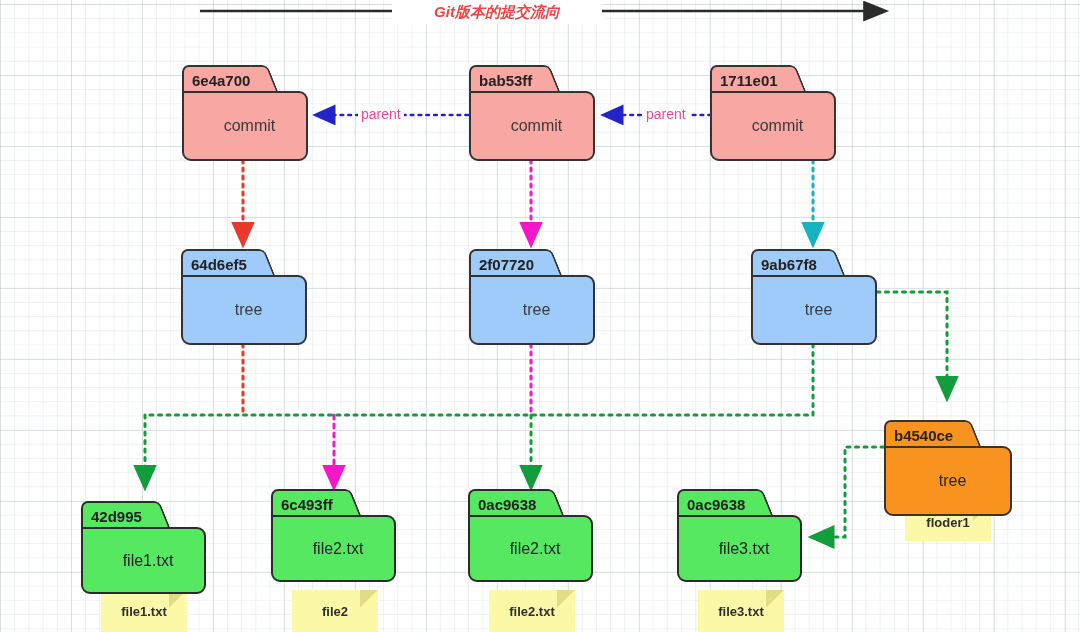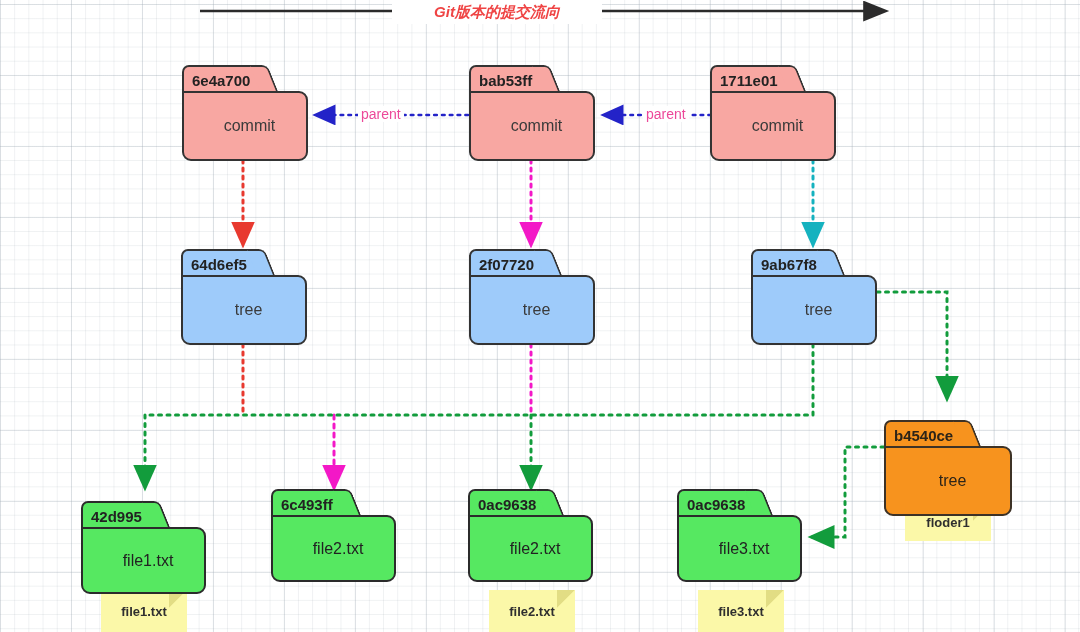--- a/index.html
+++ b/index.html
@@ -247,20 +247,23 @@
     <div class="body" style="width:125px; height:67px;">file1.txt</div>
   </div>
   <div class="note fold-tr" style="left:101px; top:590px; width:86px; height:42px;">
     <span>file1.txt</span>
   </div>
 
   <div class="node blob" style="left:271px; top:489px; width:125px; height:93px;">
     <div class="tab">6c493ff</div>
     <div class="body" style="width:125px; height:67px;">file2.txt</div>
   </div>
+  <div class="note fold-tr" style="left:292px; top:590px; width:86px; height:42px;">
+    <span>file2</span>
+  </div>
 
   <div class="node blob" style="left:468px; top:489px; width:125px; height:93px;">
     <div class="tab">0ac9638</div>
     <div class="body" style="width:125px; height:67px;">file2.txt</div>
   </div>
   <div class="note fold-tr" style="left:489px; top:590px; width:86px; height:42px;">
     <span>file2.txt</span>
   </div>
 
   <div class="node blob" style="left:677px; top:489px; width:125px; height:93px;">

